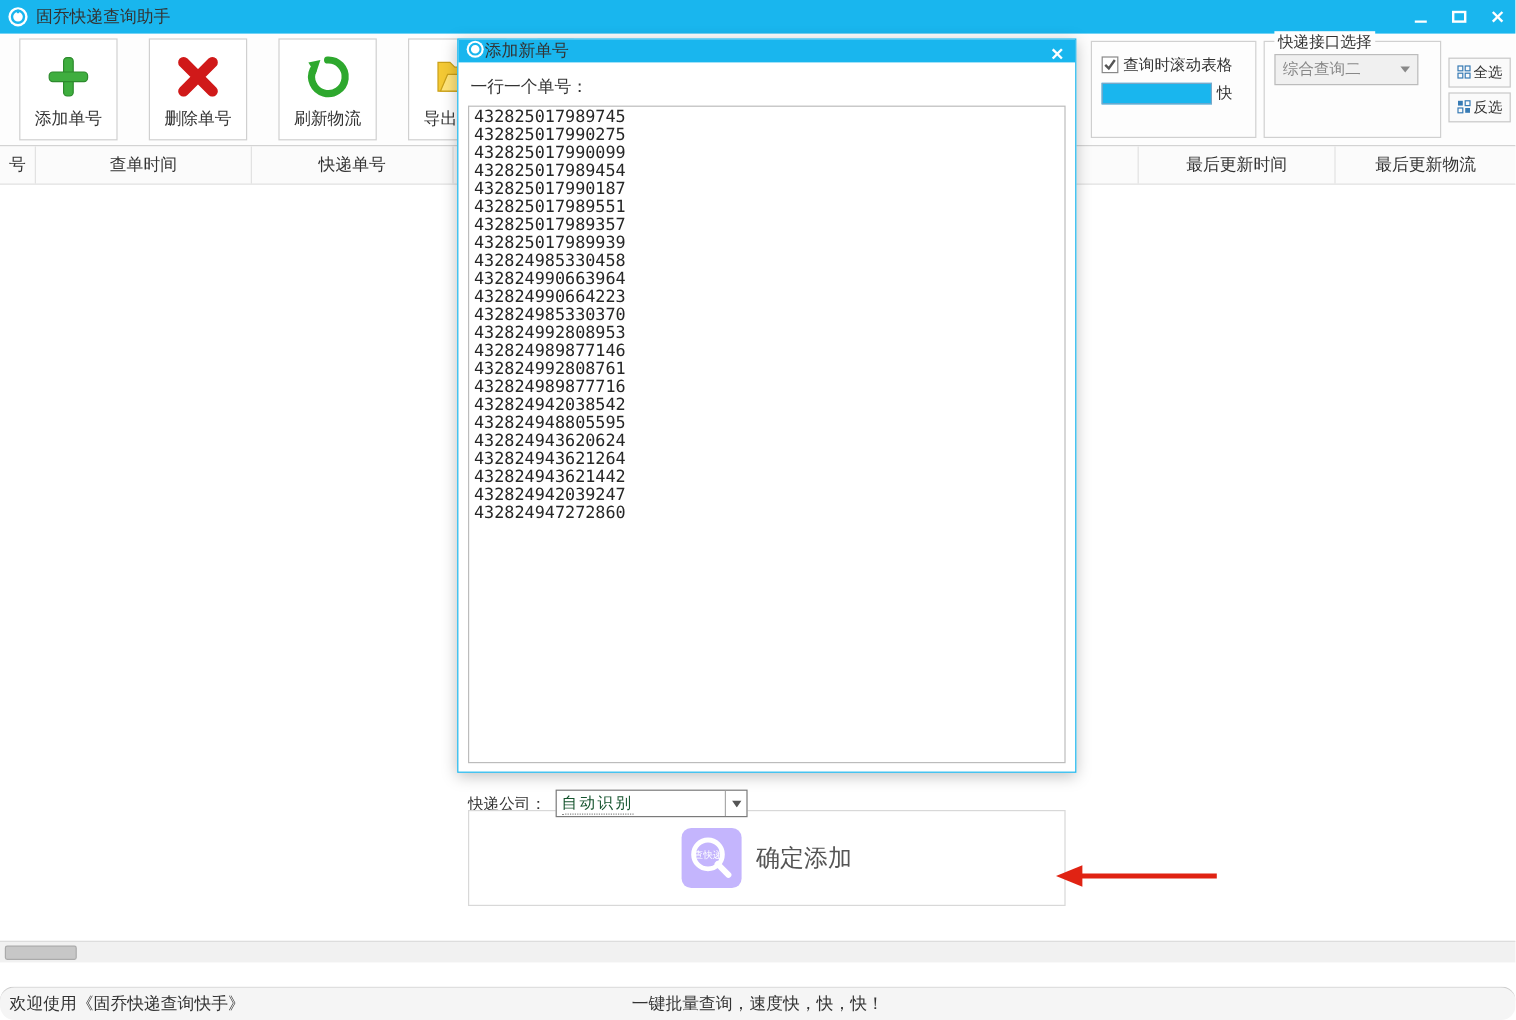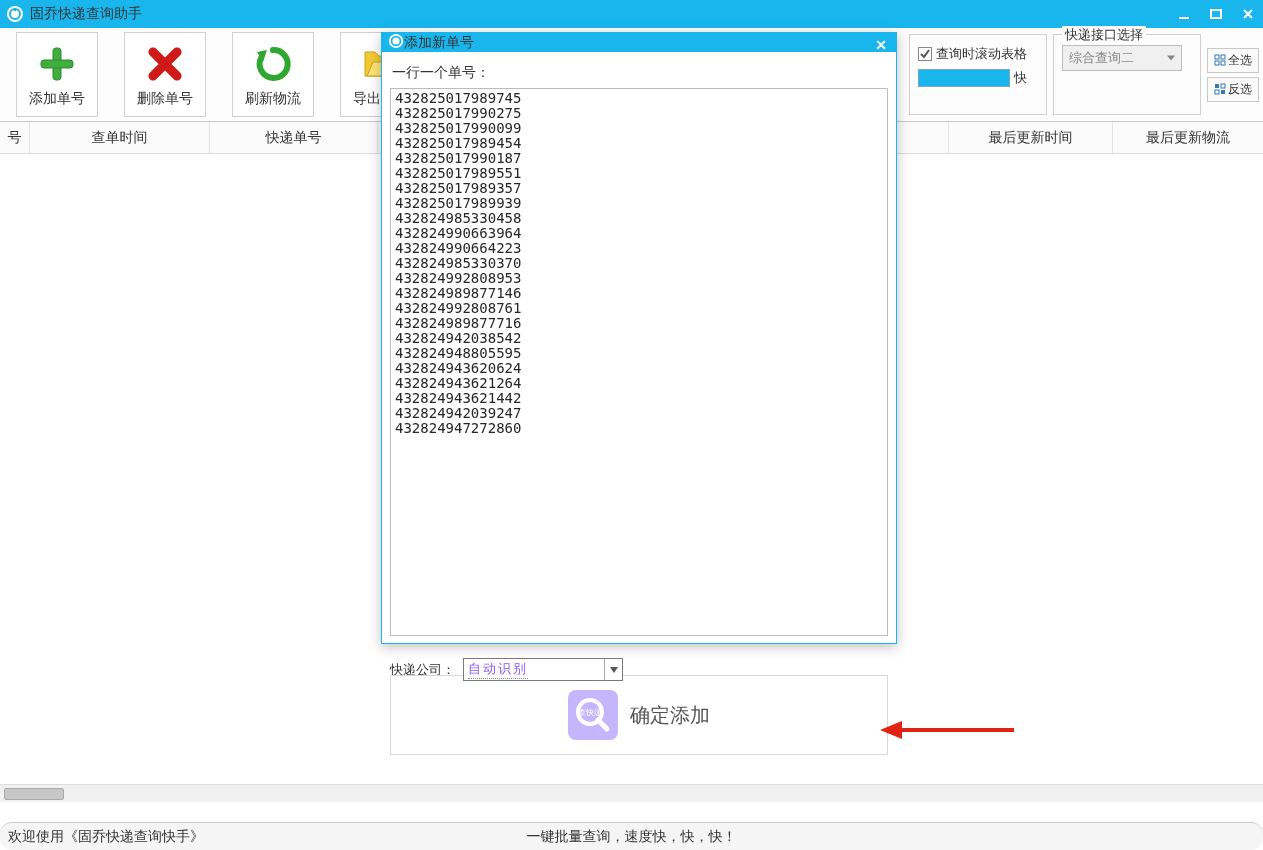--- a/index.html
+++ b/index.html
@@ -135,21 +135,21 @@
   .modal-body{flex:1;padding:10px 8px 8px 8px;display:flex;flex-direction:column;}
   .prompt{font-size:14px;margin:2px 0 6px 2px;}
   .num-textarea{
     flex:none;height:548px;
     border:1px solid #bcbcbc; padding:2px 4px; font-family:"SimSun",monospace;
     font-size:14px; line-height:15px; resize:none; overflow-y:scroll; white-space:pre;
     color:#262626;
   }
   .company-line{display:flex;align-items:center;gap:8px;margin-top:22px;}
   .company-select{
-    border:1px solid #7a7a7a;padding:1px 4px;width:160px;font-size:13px;color:#8b5cf6;
+    border:1px solid #7a7a7a;padding:1px 4px;width:160px;font-size:13px;color:#14532d;
     position:relative;background:#fff;
   }
   .company-select .text{display:inline-block;border-bottom:1px dotted #888;letter-spacing:2px;}
   .company-select .arrow{position:absolute;right:0;top:0;bottom:0;width:18px;border-left:1px solid #aaa;display:flex;align-items:center;justify-content:center;}
   .bottom-row{display:flex;align-items:flex-start;margin-top:14px;gap:20px;}
   .red-box{
     border:4px solid #e02313;
     width:222px;height:58px;
     display:flex;align-items:center;justify-content:center;gap:8px;
     margin-left:62px;

